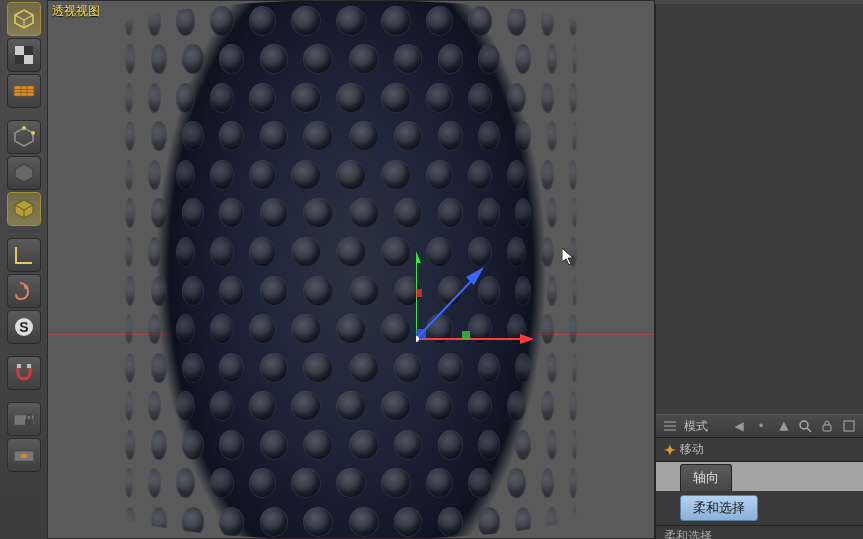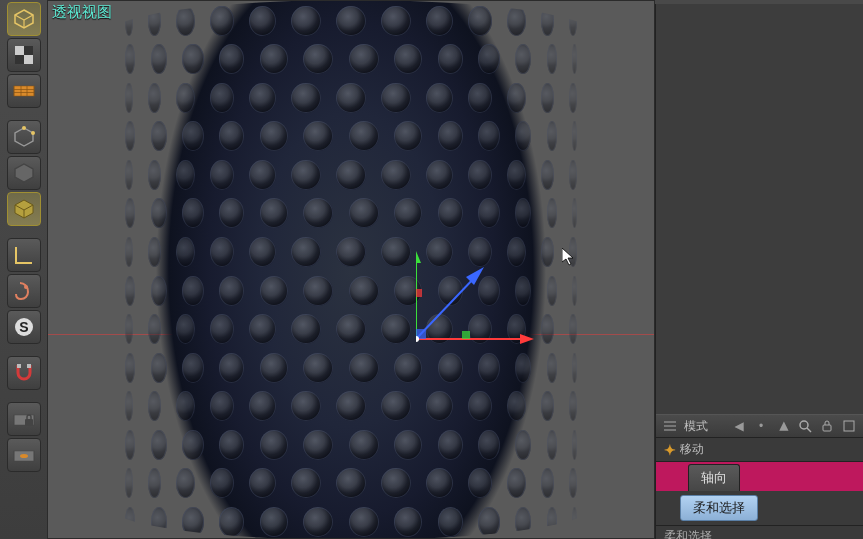--- a/index.html
+++ b/index.html
@@ -46,22 +46,22 @@
     position: absolute;
     left: 47px; top: 0;
     width: 608px;
     height: 539px;
     background: #5a5a5a;
     border: 1px solid #2b2b2b;
   }
   .viewport-label {
     position: absolute;
     left: 4px; top: 2px;
-    font-size: 15px;
-    color: #5eead4;
+    font-size: 12px;
+    color: #fde047;
     text-shadow: 0 1px 1px #000;
     z-index: 5;
   }
   .canvas3d {
     position: absolute;
     inset: 0;
     display: flex;
     align-items: center;
     justify-content: center;
     overflow: hidden;
@@ -147,22 +147,22 @@
     display: flex;
     align-items: center;
     padding: 0 8px;
     gap: 4px;
     border-bottom: 1px solid #222;
   }
   .plus { color: #d99a2b; font-weight: bold; font-size: 14px; }
   .tab-row {
     display: flex;
     gap: 2px;
-    padding: 2px 6px 0 32px;
-    background: #be185d;
+    padding: 2px 6px 0 24px;
+    background: #a3a3a3;
   }
   .tab {
     padding: 4px 12px;
     background: linear-gradient(to bottom, #5a5a5a, #464646);
     border: 1px solid #222;
     border-bottom: none;
     border-radius: 3px 3px 0 0;
     font-size: 13px;
     color: #ddd;
     cursor: pointer;

